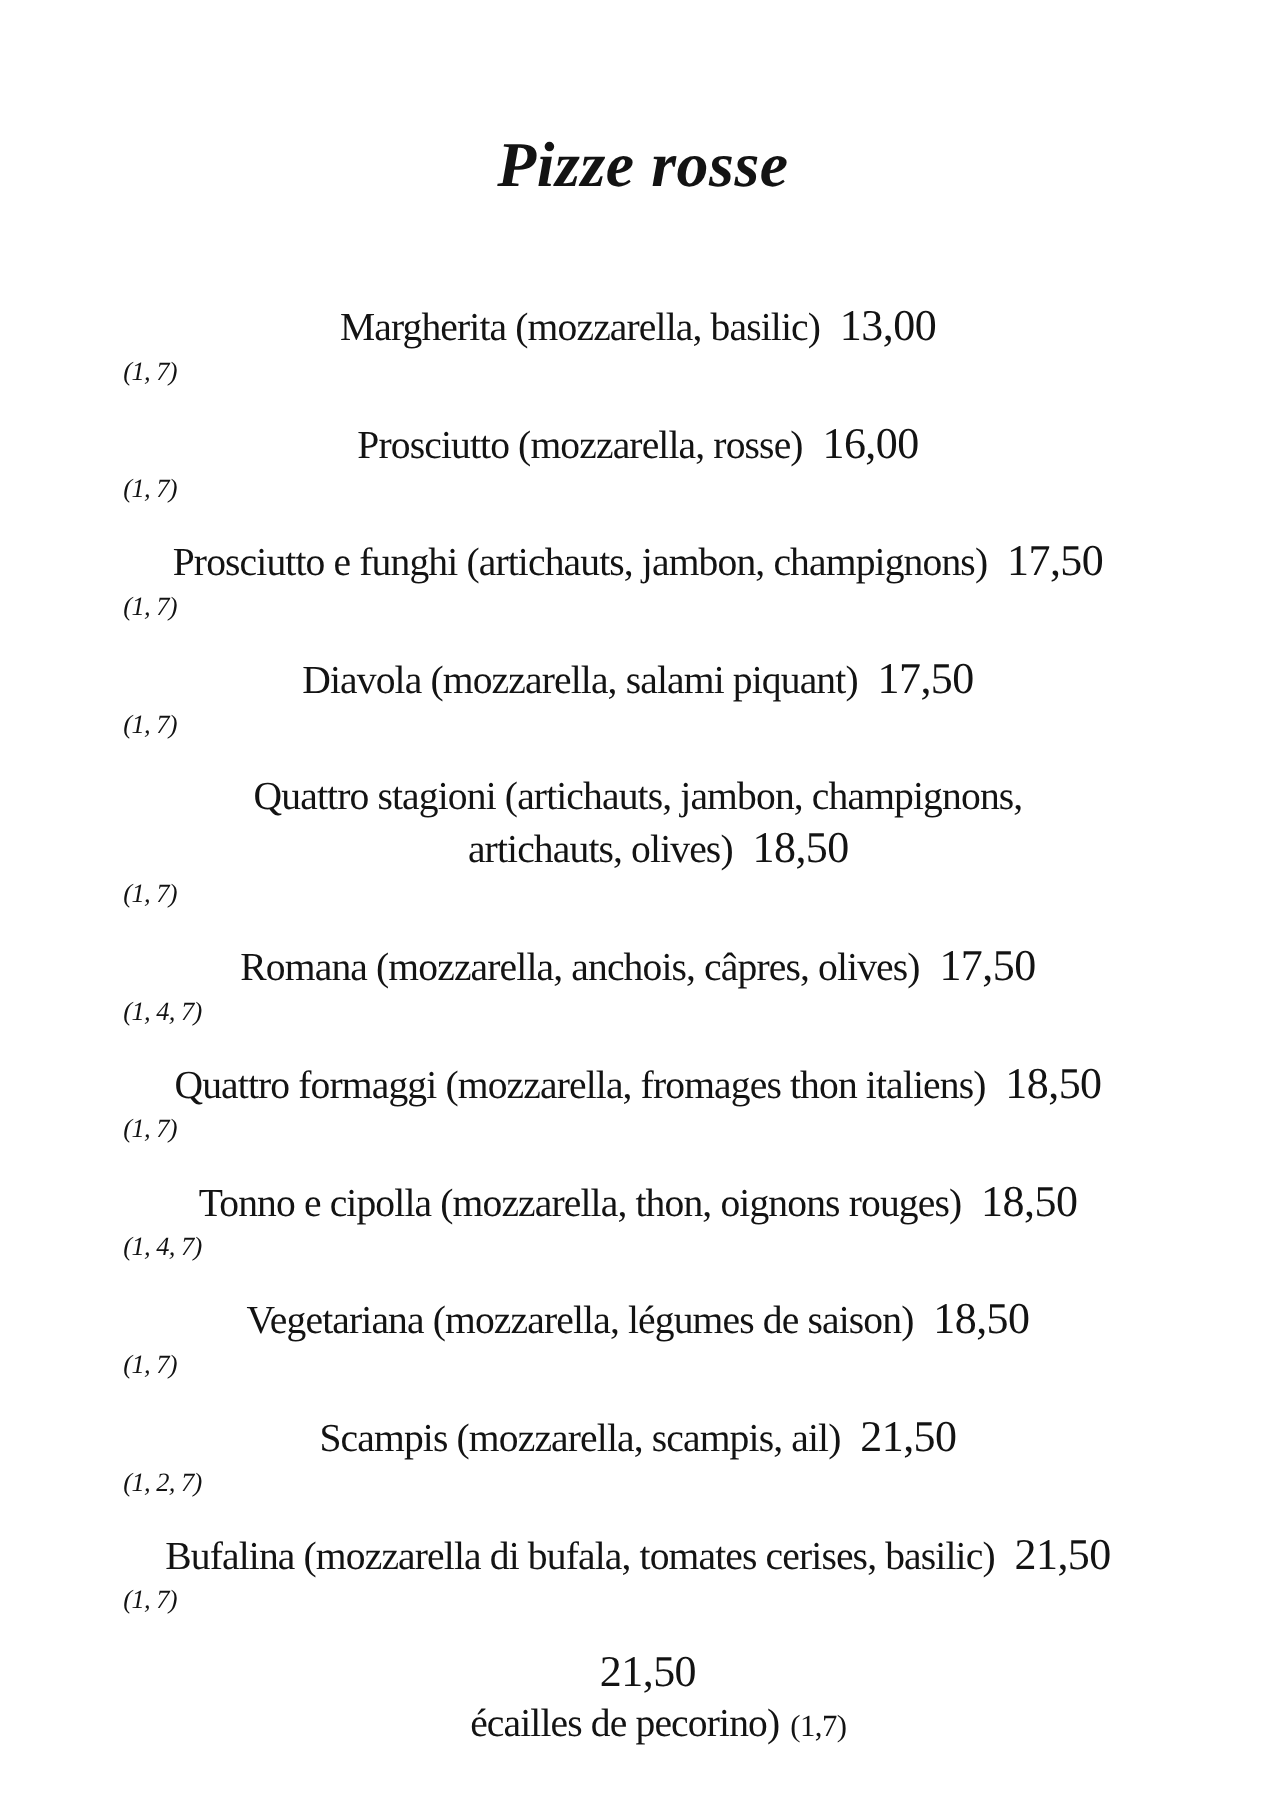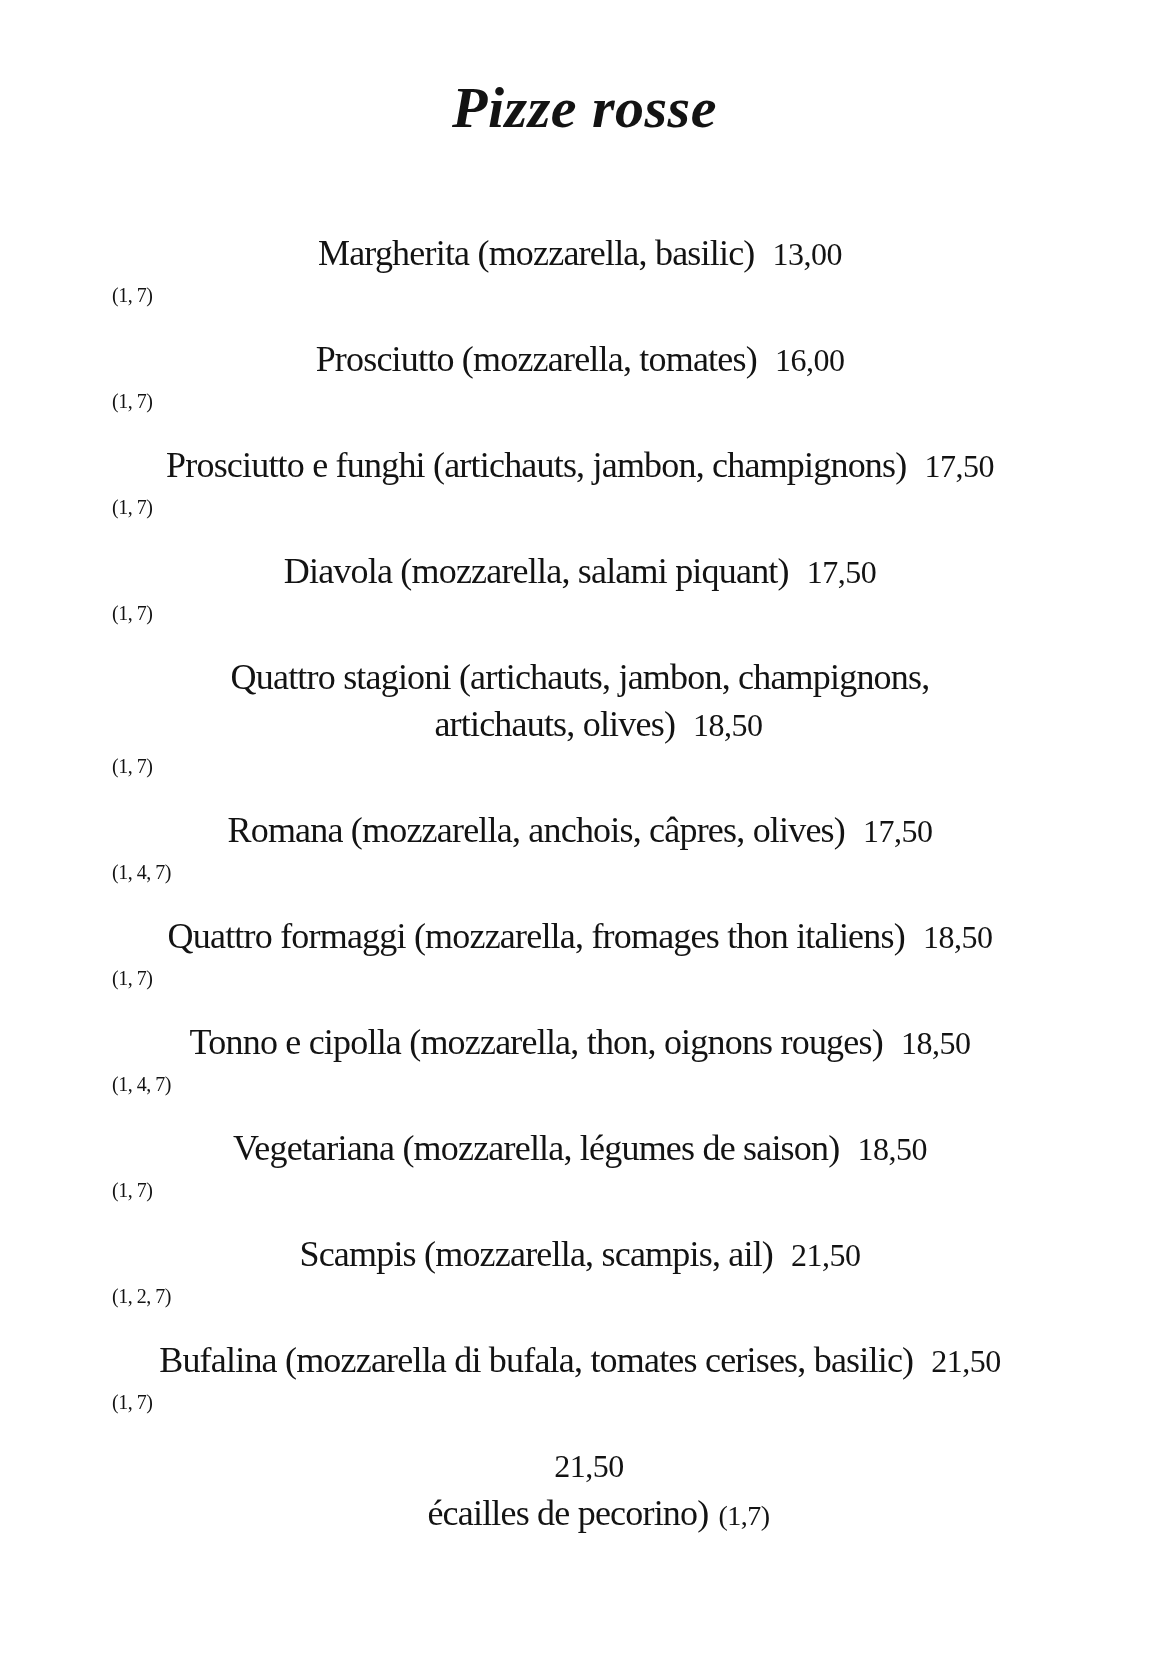--- a/index.html
+++ b/index.html
@@ -7,21 +7,21 @@
     position: relative;
     width: 1169px;
     height: 1654px;
     background: #ffffff;
     color: #131313;
     font-family: "Liberation Serif", serif;
     overflow: hidden;
   }
   .title {
     margin: 0;
-    padding-top: 74px;
+    padding-top: 116px;
     text-align: center;
     font-size: 58px;
     line-height: 68px;
     font-style: italic;
     font-weight: 700;
     letter-spacing: 0.5px;
   }
   .menu {
     margin: 88px 84px 0 75px;
   }
@@ -32,31 +32,32 @@
     align-items: baseline;
   }
   .left {
     font-size: 36px;
     line-height: 47px;
     letter-spacing: -0.8px;
     white-space: nowrap;
   }
   .line.indent .left { padding-left: 37px; }
   .price {
-    font-size: 32px;
+    font-size: 40px;
     line-height: 47px;
     white-space: nowrap;
     margin-left: 18px;
     letter-spacing: -0.5px;
   }
   .allergens {
-    font-size: 20px;
+    font-size: 24px;
     line-height: 35px;
     padding-left: 37px;
     letter-spacing: -0.5px;
+    font-style: italic;
   }
   .allergens-inline {
     font-size: 28px;
     margin-left: 10px;
     letter-spacing: -0.5px;
   }
 </style>
 </head>
 <body>
 
@@ -65,21 +66,21 @@
   <div class="menu" id="menu-list">
       <div class="item">
         <div class="line">
           <span class="left"><span class="name">Margherita (mozzarella, basilic)</span></span>
           <span class="price">13,00</span>
         </div>
         <div class="allergens">(1, 7)</div>
       </div>
       <div class="item">
         <div class="line">
-          <span class="left"><span class="name">Prosciutto (mozzarella, tomates)</span></span>
+          <span class="left"><span class="name">Prosciutto (mozzarella, rosse)</span></span>
           <span class="price">16,00</span>
         </div>
         <div class="allergens">(1, 7)</div>
       </div>
       <div class="item">
         <div class="line">
           <span class="left"><span class="name">Prosciutto e funghi (artichauts, jambon, champignons)</span></span>
           <span class="price">17,50</span>
         </div>
         <div class="allergens">(1, 7)</div>

